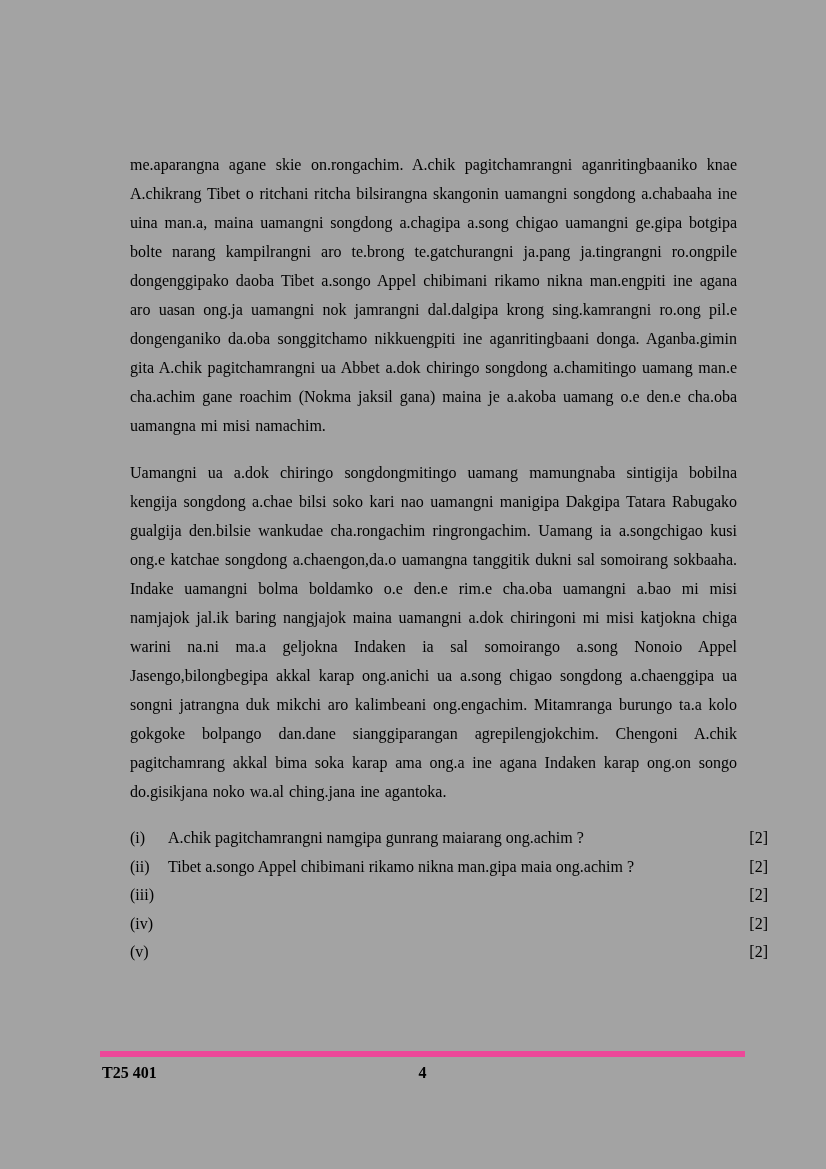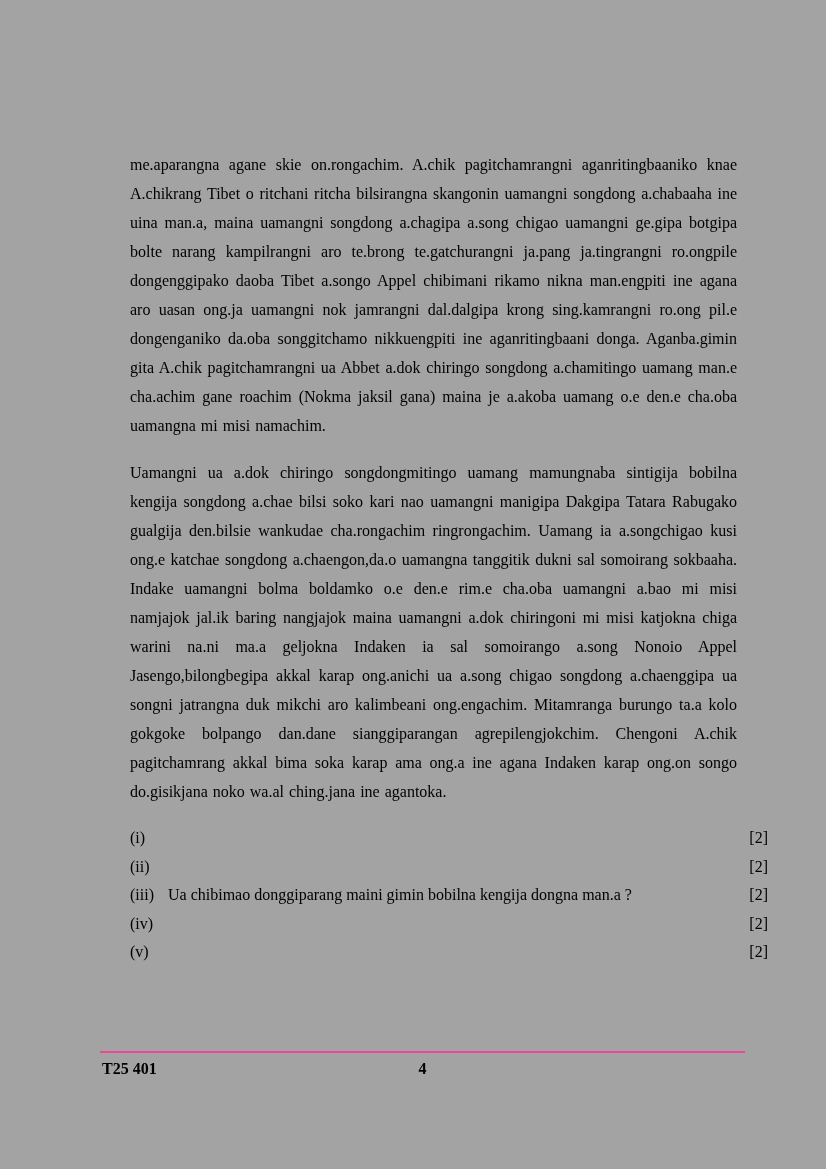--- a/index.html
+++ b/index.html
@@ -50,21 +50,21 @@
   .q-marks {
     flex: 1;
     text-align: right;
     align-self: flex-end;
   }
   .footer {
     position: absolute;
     left: 100px;
     top: 1051px;
     width: 645px;
-    border-top: 2px solid #ec4899;
+    border-top: 6px solid #ec4899;
     padding-top: 7px;
   }
   .footer-row {
     position: relative;
     font-size: 16px;
     font-weight: bold;
     height: 22px;
   }
   .footer-code {
     position: absolute;
@@ -86,31 +86,32 @@
   <div class="content">
 
     <p class="para">me.aparangna agane skie on.rongachim. A.chik pagitchamrangni aganritingbaaniko knae A.chikrang Tibet o ritchani ritcha bilsirangna skangonin uamangni songdong a.chabaaha ine uina man.a, maina uamangni songdong a.chagipa a.song chigao uamangni ge.gipa botgipa bolte narang kampilrangni aro te.brong te.gatchurangni ja.pang ja.tingrangni ro.ongpile dongenggipako daoba Tibet a.songo Appel chibimani rikamo nikna man.engpiti ine agana aro uasan ong.ja uamangni nok jamrangni dal.dalgipa krong sing.kamrangni ro.ong pil.e dongenganiko da.oba songgitchamo nikkuengpiti ine aganritingbaani donga. Aganba.gimin gita A.chik pagitchamrangni ua Abbet a.dok chiringo songdong a.chamitingo uamang man.e cha.achim gane roachim (Nokma jaksil gana) maina je a.akoba uamang o.e den.e cha.oba uamangna mi misi namachim.</p>
 
     <p class="para">Uamangni ua a.dok chiringo songdongmitingo uamang mamungnaba sintigija bobilna kengija songdong a.chae bilsi soko kari nao uamangni manigipa Dakgipa Tatara Rabugako gualgija den.bilsie wankudae cha.rongachim ringrongachim. Uamang ia a.songchigao kusi ong.e katchae songdong a.chaengon,da.o uamangna tanggitik dukni sal somoirang sokbaaha. Indake uamangni bolma boldamko o.e den.e rim.e cha.oba uamangni a.bao mi misi namjajok jal.ik baring nangjajok maina uamangni a.dok chiringoni mi misi katjokna chiga warini na.ni ma.a geljokna Indaken ia sal somoirango a.song Nonoio Appel Jasengo,bilongbegipa akkal karap ong.anichi ua a.song chigao songdong a.chaenggipa ua songni jatrangna duk mikchi aro kalimbeani ong.engachim. Mitamranga burungo ta.a kolo gokgoke bolpango dan.dane sianggiparangan agrepilengjokchim. Chengoni A.chik pagitchamrang akkal bima soka karap ama ong.a ine agana Indaken karap ong.on songo do.gisikjana noko wa.al ching.jana ine agantoka.</p>
 
     <div class="questions">
 
       <div class="q-row">
         <span class="q-num">(i)</span>
+        <span class="q-text">A.chik pagitchamrangni namgipa gunrang maiarang ong.achim ?</span>
         <span class="q-marks">[2]</span>
       </div>
 
       <div class="q-row">
         <span class="q-num">(ii)</span>
+        <span class="q-text">Tibet a.songo Appel chibimani rikamo nikna man.gipa maia ong.achim ?</span>
         <span class="q-marks">[2]</span>
       </div>
 
       <div class="q-row">
         <span class="q-num">(iii)</span>
-        <span class="q-text">Ua chibimao donggiparang maini gimin bobilna kengija dongna man.a ?</span>
         <span class="q-marks">[2]</span>
       </div>
 
       <div class="q-row">
         <span class="q-num">(iv)</span>
         <span class="q-marks">[2]</span>
       </div>
 
       <div class="q-row">
         <span class="q-num">(v)</span>

